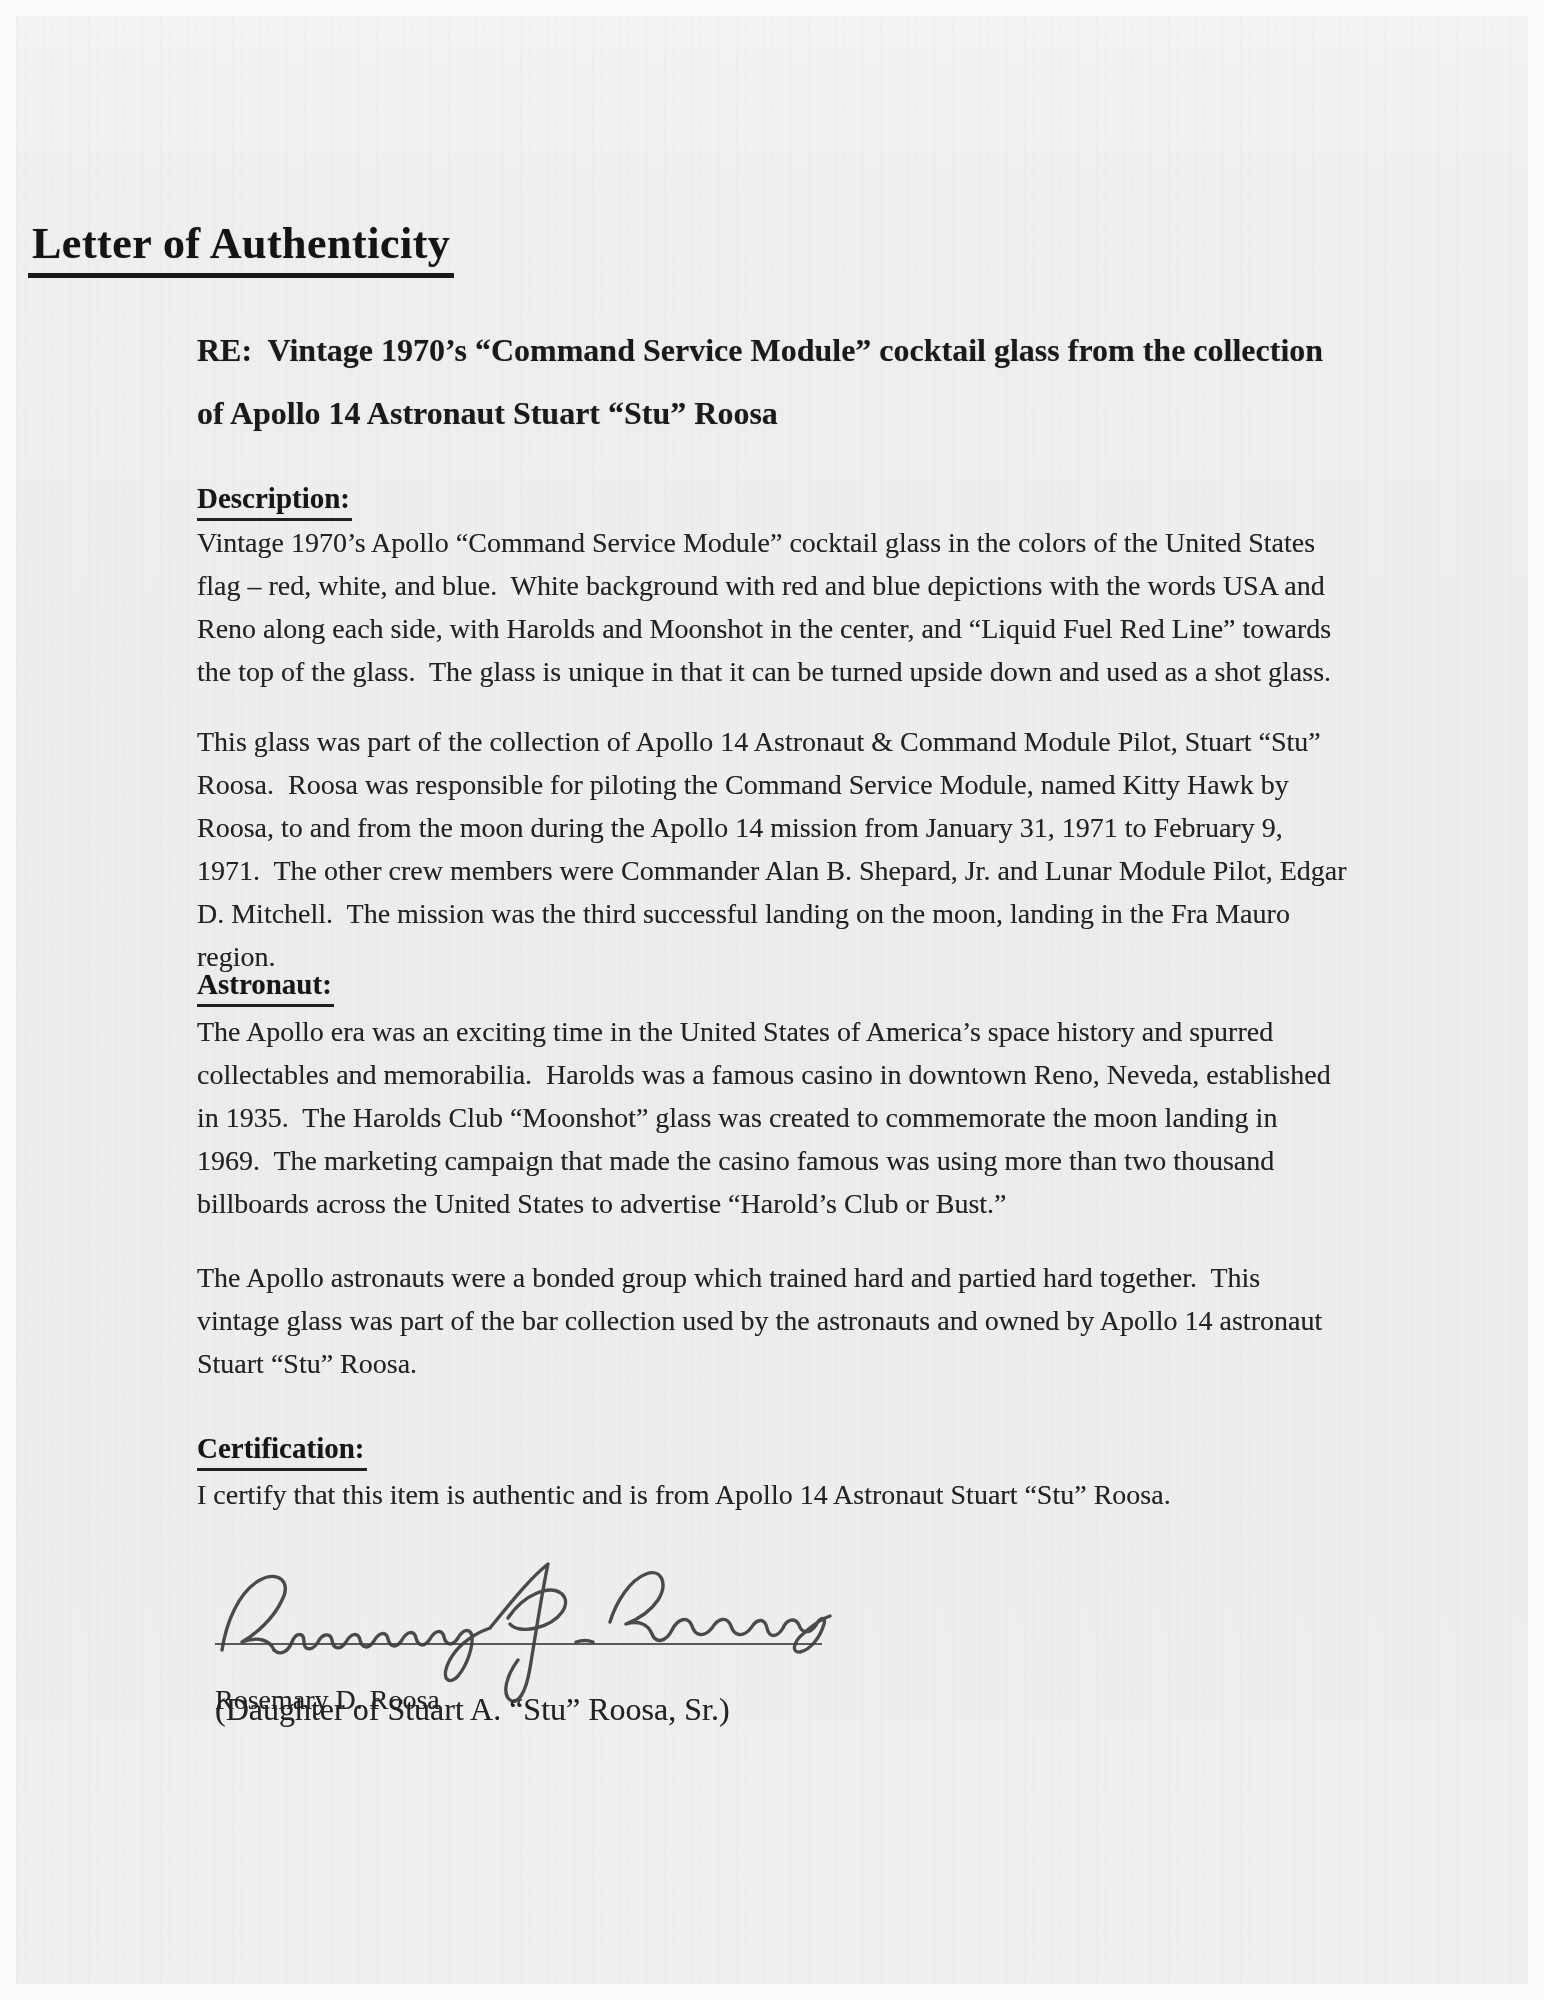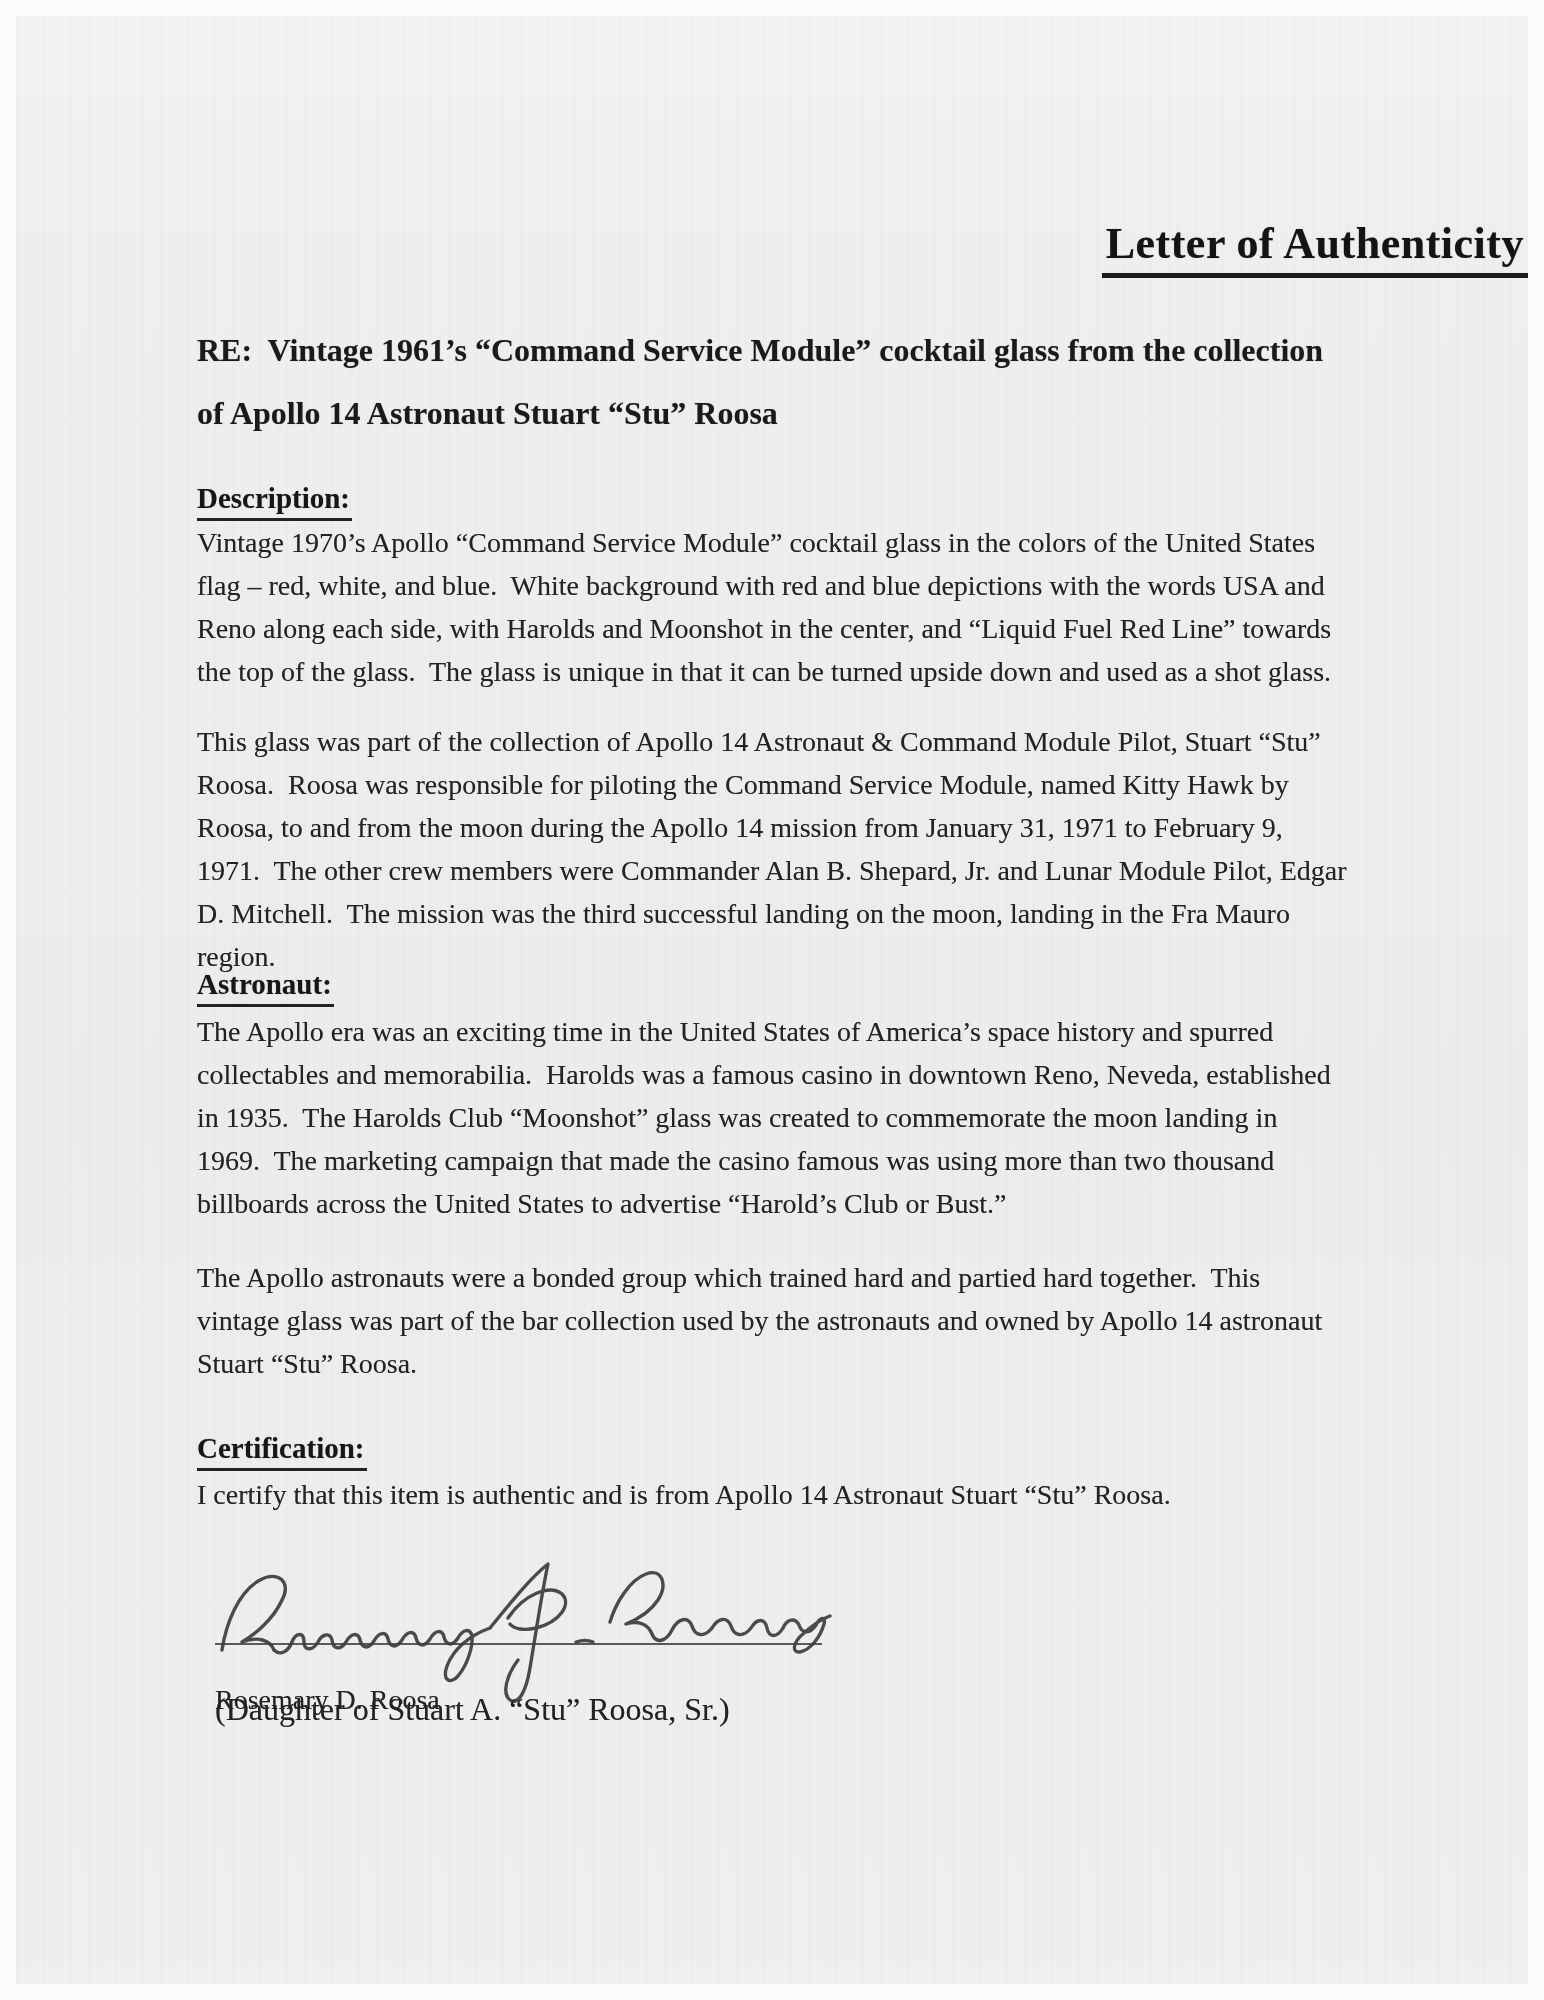--- a/index.html
+++ b/index.html
@@ -16,21 +16,21 @@
   }
   .paper{
     position:absolute;inset:16px;
     background:
       repeating-linear-gradient(90deg, rgba(0,0,0,0.012) 0 2px, rgba(0,0,0,0) 2px 9px),
       linear-gradient(180deg,#f3f3f1 0%,#efefed 10%,#ecedeb 55%,#efefee 100%);
     color:#222;
   }
   .abs{position:absolute;}
   .title-wrap{
-    top:202px;left:0;right:0;text-align:right;
+    top:202px;left:12px;right:0;text-align:left;
   }
   .title-text{
     display:inline-block;
     font-size:44px;font-weight:bold;color:#141414;
     letter-spacing:0.5px;
     border-bottom:5px solid #1a1a1a;
     padding:0 4px 4px 4px;
     text-shadow:0 0 1px rgba(20,20,20,0.35);
   }
   .re-heading{
@@ -77,21 +77,21 @@
 </head>
 <body>
 
 <div class="scan">
   <div class="paper">
 
     <div class="abs title-wrap">
       <span class="title-text">Letter of Authenticity</span>
     </div>
 
-    <div class="abs re-heading">RE:  Vintage 1961’s “Command Service Module” cocktail glass from the collection of Apollo 14 Astronaut Stuart “Stu” Roosa</div>
+    <div class="abs re-heading">RE:  Vintage 1970’s “Command Service Module” cocktail glass from the collection of Apollo 14 Astronaut Stuart “Stu” Roosa</div>
 
     <div class="abs sec-heading" style="top:464px">
       <span>Description:</span>
     </div>
     <p class="abs body-text" style="top:505px">Vintage 1970’s Apollo “Command Service Module” cocktail glass in the colors of the United States flag – red, white, and blue.  White background with red and blue depictions with the words USA and Reno along each side, with Harolds and Moonshot in the center, and “Liquid Fuel Red Line” towards the top of the glass.  The glass is unique in that it can be turned upside down and used as a shot glass.</p>
     <p class="abs body-text" style="top:704px">This glass was part of the collection of Apollo 14 Astronaut &amp; Command Module Pilot, Stuart “Stu” Roosa.  Roosa was responsible for piloting the Command Service Module, named Kitty Hawk by Roosa, to and from the moon during the Apollo 14 mission from January 31, 1971 to February 9, 1971.  The other crew members were Commander Alan B. Shepard, Jr. and Lunar Module Pilot, Edgar D. Mitchell.  The mission was the third successful landing on the moon, landing in the Fra Mauro region.</p>
 
     <div class="abs sec-heading" style="top:950px">
       <span>Astronaut:</span>
     </div>

